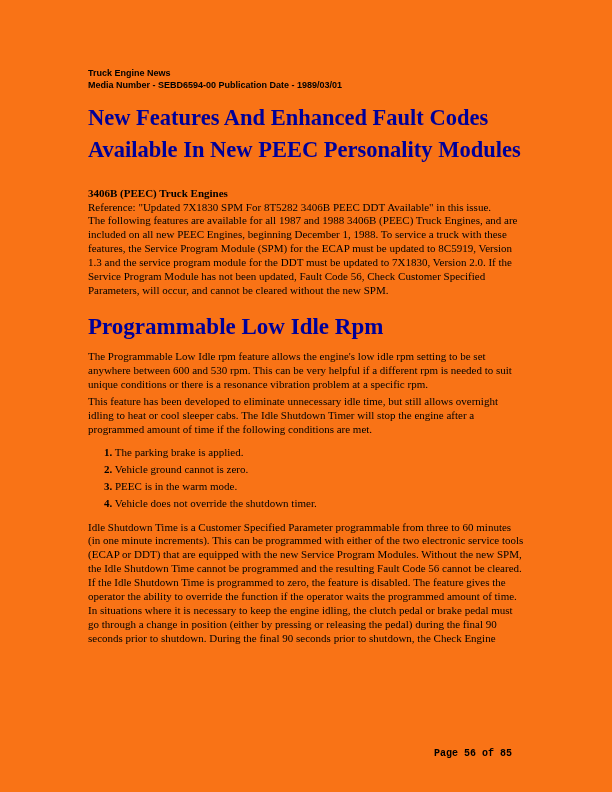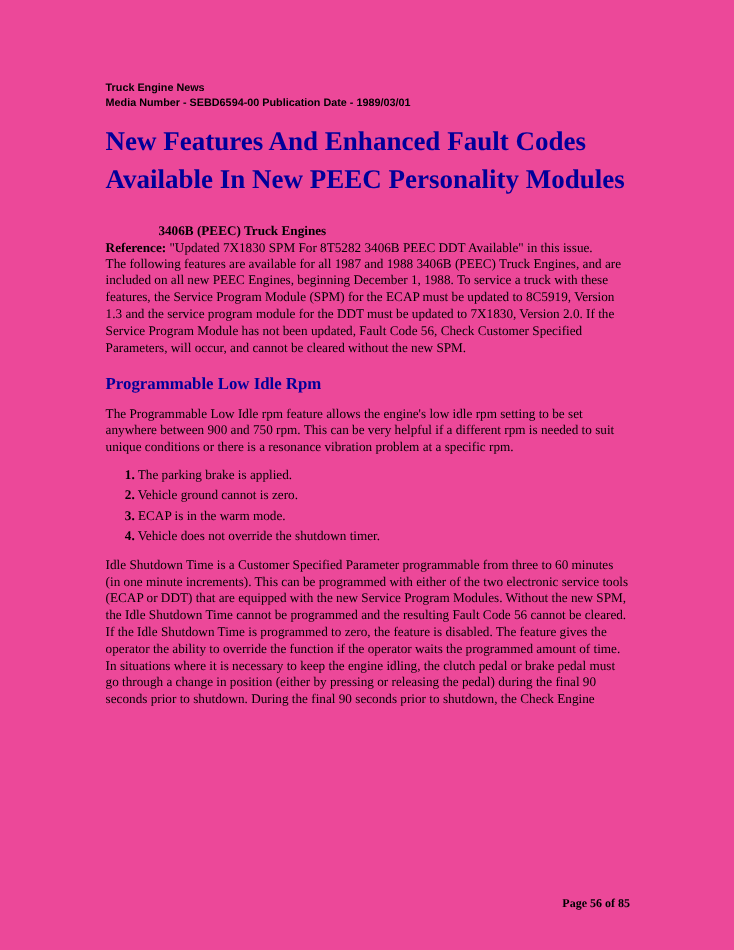--- a/index.html
+++ b/index.html
@@ -9,21 +9,21 @@
     height: 792px;
     position: relative;
     overflow: hidden;
     font-family: "Liberation Serif", serif;
     color: #000000;
   }
   .page {
     position: absolute;
     inset: 0;
     padding: 68px 87px 0 88px;
-    background: #ec4899;
+    background: #f97316;
   }
   .doc-header {
     font-family: "Liberation Sans", sans-serif;
     font-weight: bold;
     font-size: 9px;
     line-height: 1.3;
     color: #000000;
   }
   .doc-title {
     color: var(--accent, #000099);
@@ -31,56 +31,55 @@
     font-size: 22.5px;
     font-weight: bold;
     line-height: 1.42;
     margin-top: 11px;
     margin-bottom: 20px;
   }
   .subject {
     font-size: 11px;
     font-weight: bold;
     line-height: 1.28;
-    margin-left: 44px;
   }
   .reference {
     font-size: 11px;
     line-height: 1.28;
   }
-  .reference .ref-label { font-weight: bold; text-align: center; }
+  .reference .ref-label { font-weight: normal; text-align: center; }
   p.body {
     font-size: 11px;
     line-height: 1.27;
     margin-bottom: 3px;
   }
   h2.section-heading {
     color: var(--accent, #000099);
     font-family: "Liberation Serif", serif;
-    font-size: 14px;
+    font-size: 23px;
     font-weight: bold;
     line-height: 1.2;
     margin: 15px 0 9px 0;
   }
   ol.cond-list {
     list-style: none;
     margin: 9px 0 10px 0;
   }
   ol.cond-list li {
     font-size: 11px;
     line-height: 1.27;
     padding-left: 16px;
     margin: 3px 0;
   }
   ol.cond-list li .num { font-weight: bold; }
   .footer {
     position: absolute;
-    right: 87px;
+    right: 100px;
     bottom: 33px;
-    font-family: Liberation Serif, serif;
+    font-family: Liberation Mono, monospace;
     font-weight: bold;
     font-size: 10px;
     color: #000000;
   }
 </style>
 </head>
 <body>
 
 <div class="page">
 
@@ -92,28 +91,29 @@
   <h1 class="doc-title">New Features And Enhanced Fault Codes Available In New PEEC Personality Modules</h1>
 
   <div class="subject">3406B (PEEC) Truck Engines</div>
 
   <div class="reference"><span class="ref-label">Reference:</span><span> "Updated 7X1830 SPM For 8T5282 3406B PEEC DDT Available" in this issue.</span></div>
 
   <p class="body">The following features are available for all 1987 and 1988 3406B (PEEC) Truck Engines, and are included on all new PEEC Engines, beginning December 1, 1988. To service a truck with these features, the Service Program Module (SPM) for the ECAP must be updated to 8C5919, Version 1.3 and the service program module for the DDT must be updated to 7X1830, Version 2.0. If the Service Program Module has not been updated, Fault Code 56, Check Customer Specified Parameters, will occur, and cannot be cleared without the new SPM.</p>
 
   <h2 class="section-heading">Programmable Low Idle Rpm</h2>
 
-  <p class="body">The Programmable Low Idle rpm feature allows the engine's low idle rpm setting to be set anywhere between 900 and 750 rpm. This can be very helpful if a different rpm is needed to suit unique conditions or there is a resonance vibration problem at a specific rpm.</p>
+  <p class="body">The Programmable Low Idle rpm feature allows the engine's low idle rpm setting to be set anywhere between 600 and 530 rpm. This can be very helpful if a different rpm is needed to suit unique conditions or there is a resonance vibration problem at a specific rpm.</p>
 
 
+  <p class="body">This feature has been developed to eliminate unnecessary idle time, but still allows overnight idling to heat or cool sleeper cabs. The Idle Shutdown Timer will stop the engine after a programmed amount of time if the following conditions are met.</p>
 
   <ol class="cond-list">
     <li><span class="num">1.</span><span> The parking brake is applied.</span></li>
     <li><span class="num">2.</span><span> Vehicle ground cannot is zero.</span></li>
-    <li><span class="num">3.</span><span> ECAP is in the warm mode.</span></li>
+    <li><span class="num">3.</span><span> PEEC is in the warm mode.</span></li>
     <li><span class="num">4.</span><span> Vehicle does not override the shutdown timer.</span></li>
   </ol>
 
   <p class="body">Idle Shutdown Time is a Customer Specified Parameter programmable from three to 60 minutes (in one minute increments). This can be programmed with either of the two electronic service tools (ECAP or DDT) that are equipped with the new Service Program Modules. Without the new SPM, the Idle Shutdown Time cannot be programmed and the resulting Fault Code 56 cannot be cleared. If the Idle Shutdown Time is programmed to zero, the feature is disabled. The feature gives the operator the ability to override the function if the operator waits the programmed amount of time. In situations where it is necessary to keep the engine idling, the clutch pedal or brake pedal must go through a change in position (either by pressing or releasing the pedal) during the final 90 seconds prior to shutdown. During the final 90 seconds prior to shutdown, the Check Engine</p>
 
   <div class="footer">Page 56 of 85</div>
 
 </div>
 
 </body></html>

